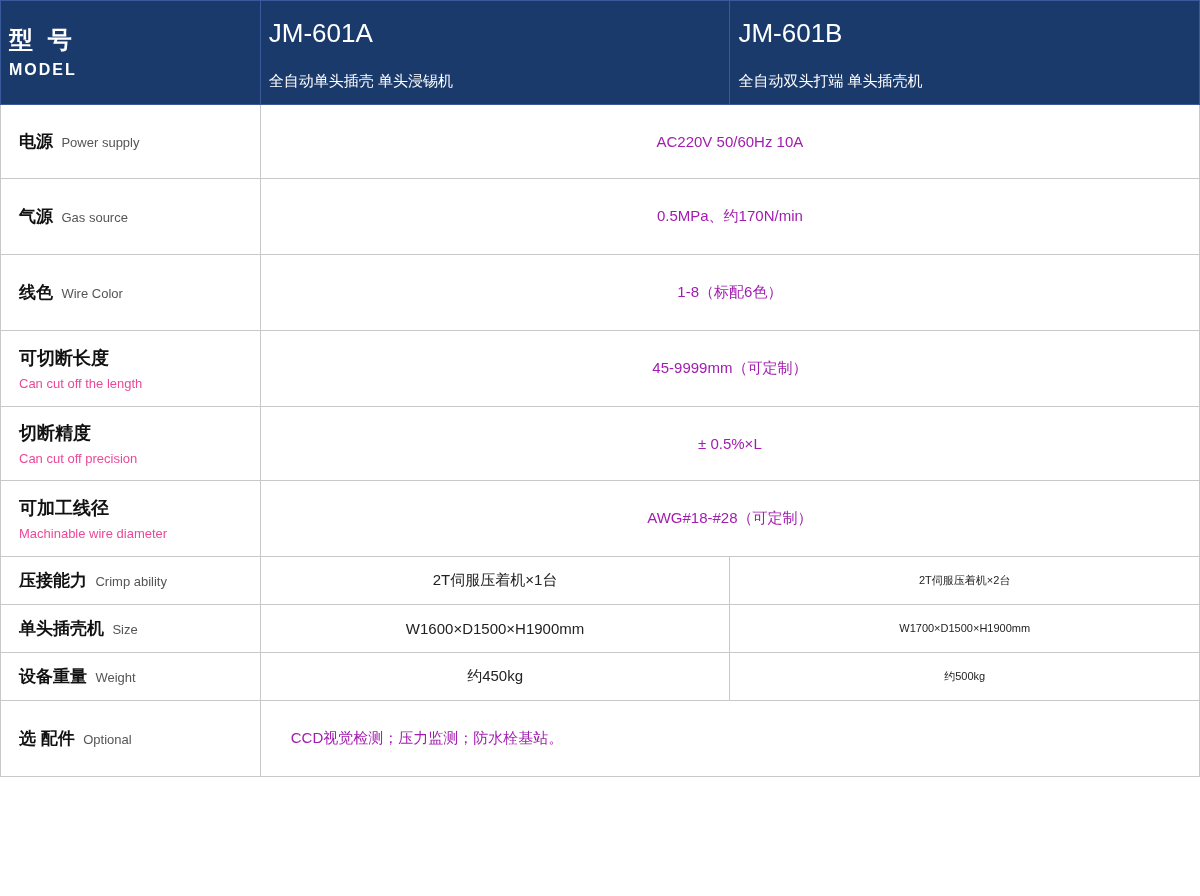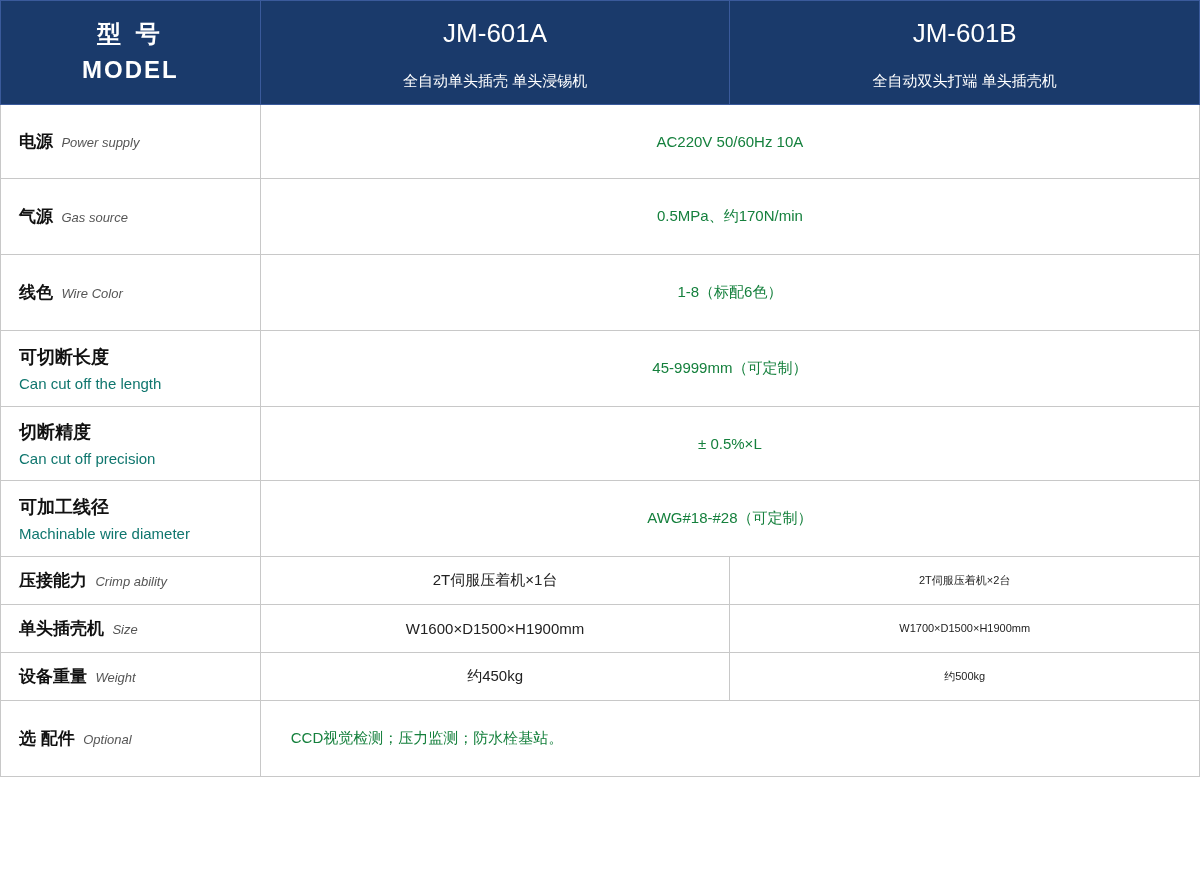--- a/index.html
+++ b/index.html
@@ -13,41 +13,41 @@
     table {
       width: 100%;
       border-collapse: collapse;
       border: 1.5px solid #c8c8c8;
     }
 
     
     .header-row td {
       background: #1a3a6b;
       color: #fff;
-      text-align: center;
+      text-align: left;
       vertical-align: middle;
       border: 1.5px solid #3a5a9b;
       padding: 10px 8px;
     }
 
     .header-model {
       width: 260px;
       font-size: 22px;
       font-weight: bold;
       line-height: 1.5;
     }
 
     .header-model .model-zh {
       font-size: 24px;
       font-weight: bold;
       letter-spacing: 4px;
     }
 
     .header-model .model-en {
-      font-size: 24px;
+      font-size: 16px;
       font-weight: bold;
       letter-spacing: 2px;
     }
 
     .header-jm {
       font-size: 22px;
       font-weight: bold;
       line-height: 1.7;
     }
 
@@ -86,34 +86,33 @@
       font-size: 18px;
       font-weight: bold;
       color: #111;
       display: block;
     }
 
     .label-en {
       font-size: 13px;
       color: #555;
       margin-left: 4px;
-      font-style: italic;
     }
 
     .label-en-block {
-      font-size: 15px;
-      color: #0f766e;
+      font-size: 13px;
+      color: #ec4899;
       display: block;
       margin-top: 6px;
     }
 
     .row-value {
       padding: 28px 20px;
       font-size: 15px;
-      color: #15803d;
+      color: #a21caf;
       text-align: center;
       vertical-align: middle;
       background: #fff;
     }
 
     .row-value-left {
       padding: 6px 20px;
       font-size: 15px;
       color: #222;
       text-align: center;

